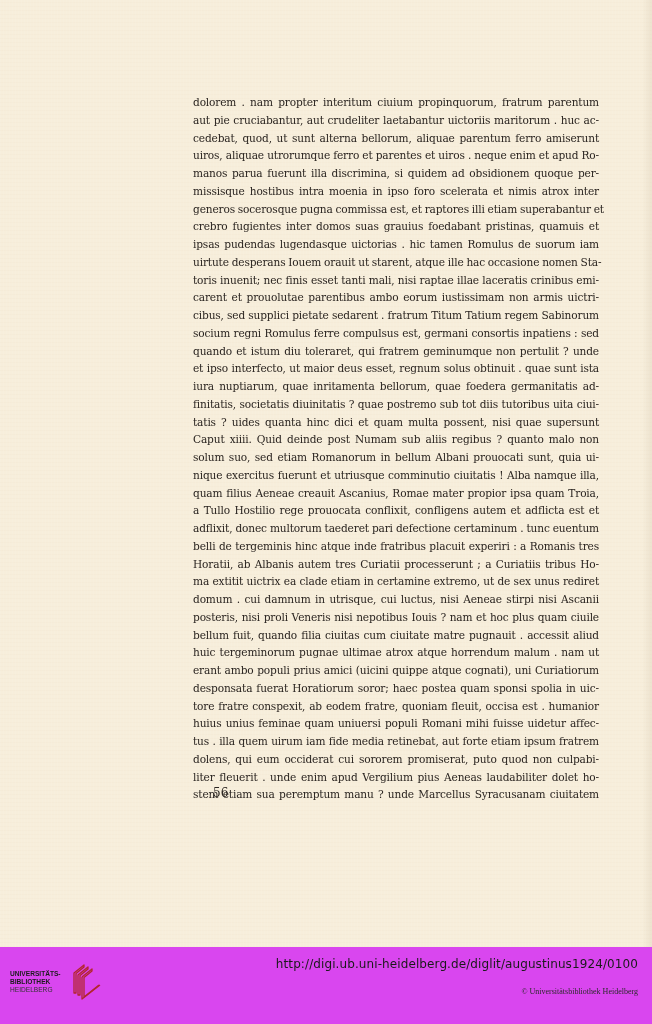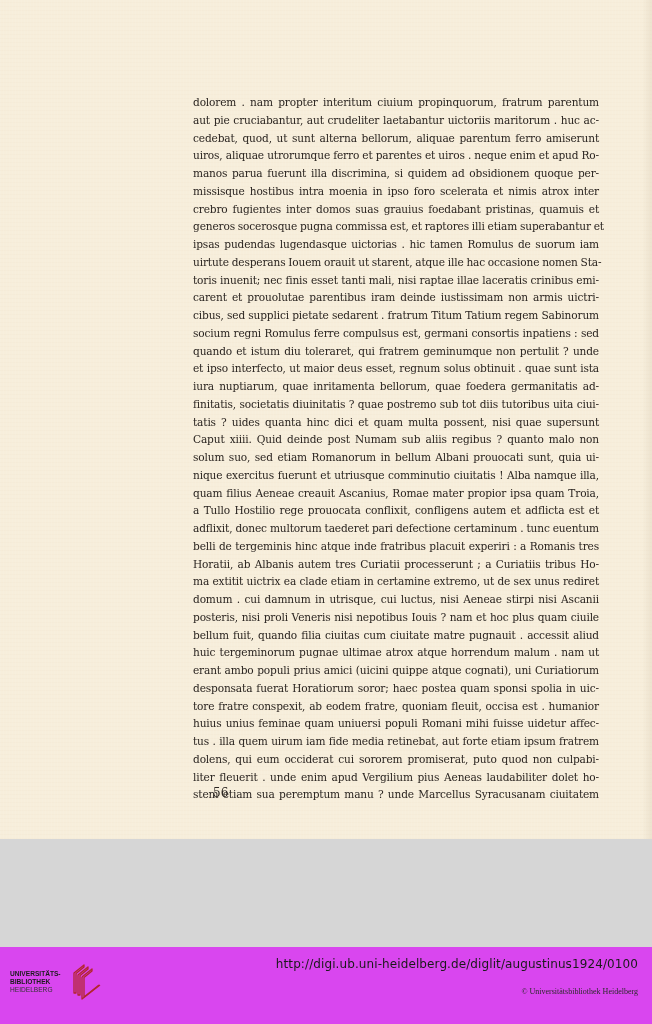--- a/index.html
+++ b/index.html
@@ -12,21 +12,21 @@
       position: relative;
       overflow: hidden;
       background: #d6d6d6;
       font-family: "Liberation Serif", serif;
     }
     .page {
       position: absolute;
       left: 0;
       top: 0;
       width: 652px;
-      height: 839px;
+      height: 947px;
       background: #f7eedb;
       background-image:
         repeating-linear-gradient(90deg, rgba(255,255,255,0.06) 0px, rgba(255,255,255,0.06) 1px, transparent 1px, transparent 3px),
         repeating-linear-gradient(0deg, rgba(200,180,140,0.04) 0px, rgba(200,180,140,0.04) 1px, transparent 1px, transparent 4px);
     }
     .page::after {
       content: "";
       position: absolute;
       right: 0;
       top: 0;
@@ -125,26 +125,26 @@
 <body>
 
 <div class="page">
   <div class="text-block">
     <div class="line">dolorem . nam propter interitum ciuium propinquorum, fratrum parentum</div>
     <div class="line">aut pie cruciabantur, aut crudeliter laetabantur uictoriis maritorum . huc ac-</div>
     <div class="line">cedebat, quod, ut sunt alterna bellorum, aliquae parentum ferro amiserunt</div>
     <div class="line">uiros, aliquae utrorumque ferro et parentes et uiros . neque enim et apud Ro-</div>
     <div class="line">manos parua fuerunt illa discrimina, si quidem ad obsidionem quoque per-</div>
     <div class="line">missisque hostibus intra moenia in ipso foro scelerata et nimis atrox inter</div>
+    <div class="line">generos socerosque pugna commissa est, et raptores illi etiam superabantur et</div>
     <div class="line">crebro fugientes inter domos suas grauius foedabant pristinas, quamuis et</div>
-    <div class="line">generos socerosque pugna commissa est, et raptores illi etiam superabantur et</div>
     <div class="line">ipsas pudendas lugendasque uictorias . hic tamen Romulus de suorum iam</div>
     <div class="line">uirtute desperans Iouem orauit ut starent, atque ille hac occasione nomen Sta-</div>
     <div class="line">toris inuenit; nec finis esset tanti mali, nisi raptae illae laceratis crinibus emi-</div>
-    <div class="line">carent et prouolutae parentibus iram deinde iustissimam non armis uictri-</div>
+    <div class="line">carent et prouolutae parentibus ambo eorum iustissimam non armis uictri-</div>
     <div class="line">cibus, sed supplici pietate sedarent . fratrum Titum Tatium regem Sabinorum</div>
     <div class="line">socium regni Romulus ferre compulsus est, germani consortis inpatiens : sed</div>
     <div class="line">quando et istum diu toleraret, qui fratrem geminumque non pertulit ? unde</div>
     <div class="line">et ipso interfecto, ut maior deus esset, regnum solus obtinuit . quae sunt ista</div>
     <div class="line">iura nuptiarum, quae inritamenta bellorum, quae foedera germanitatis ad-</div>
     <div class="line">finitatis, societatis diuinitatis ? quae postremo sub tot diis tutoribus uita ciui-</div>
     <div class="line">tatis ? uides quanta hinc dici et quam multa possent, nisi quae supersunt</div>
     <div class="line">Caput xiiii. Quid deinde post Numam sub aliis regibus ? quanto malo non</div>
     <div class="line">solum suo, sed etiam Romanorum in bellum Albani prouocati sunt, quia ui-</div>
     <div class="line">nique exercitus fuerunt et utriusque comminutio ciuitatis ! Alba namque illa,</div>

